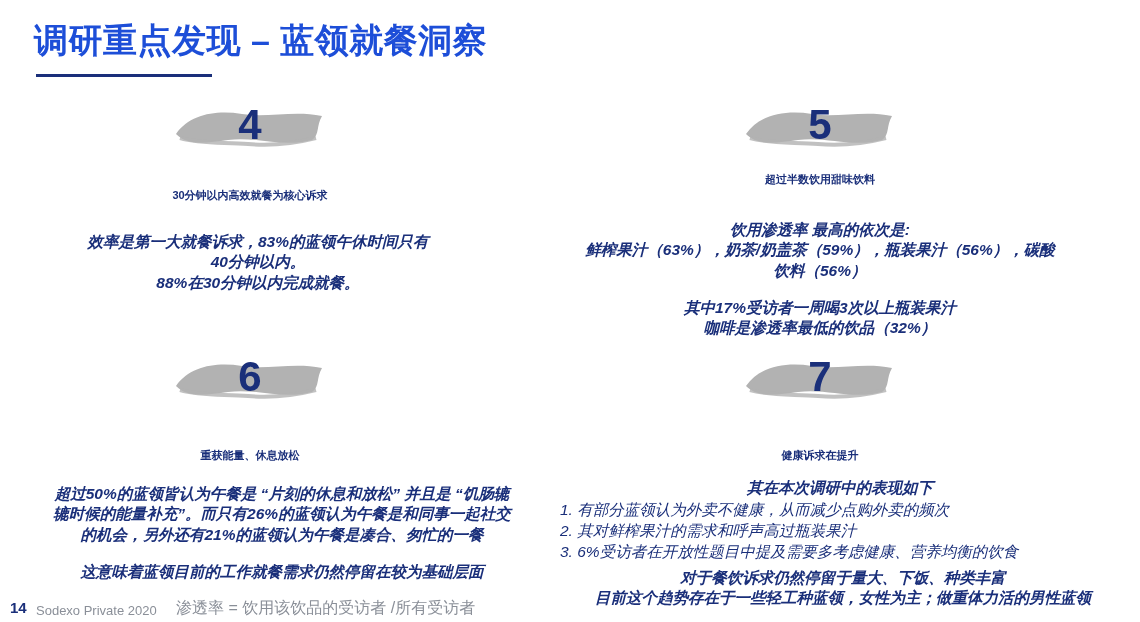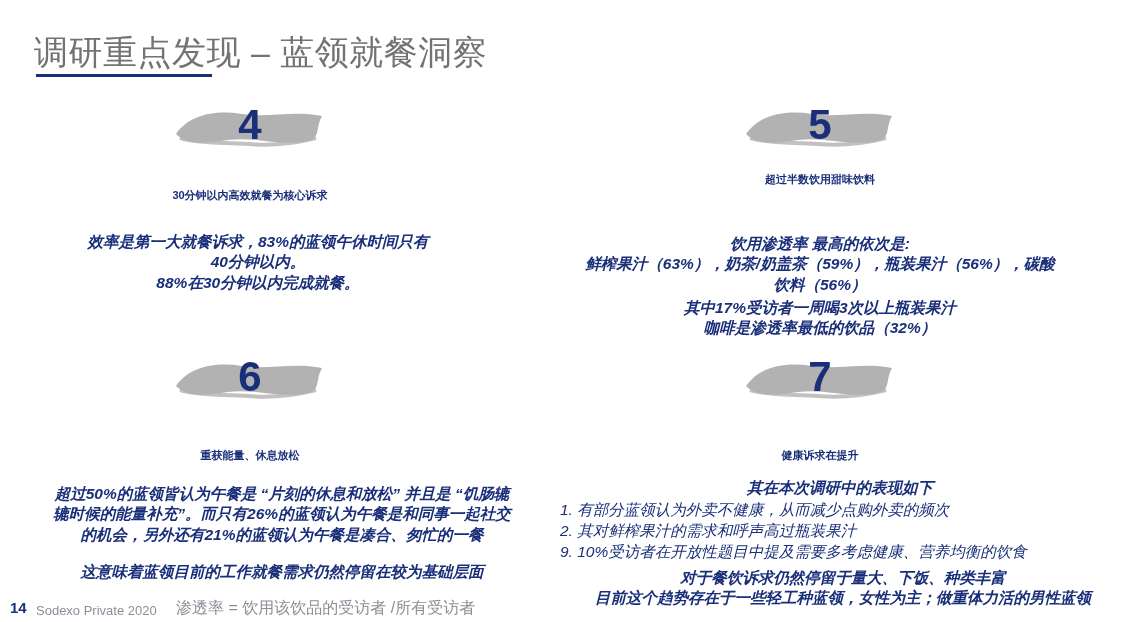--- a/index.html
+++ b/index.html
@@ -26,24 +26,24 @@
     position: absolute;
     left: 0;
     top: 0;
     width: 8px;
     height: 622px;
     background: #ffffff;
   }
   .title {
     position: absolute;
     left: 34px;
-    top: 30px;
+    top: 18px;
     font-size: 34px;
-    font-weight: normal;
-    color: #737373;
+    font-weight: bold;
+    color: #1d4ed8;
     letter-spacing: 0.5px;
     white-space: nowrap;
   }
   .title-underline {
     position: absolute;
     left: 36px;
     top: 74px;
     width: 176px;
     height: 3px;
     background: #1a2f7a;
@@ -155,21 +155,21 @@
   <div class="brush-wrap" style="left:740px; top:98px;">
     <div class="brush">
       <svg width="160" height="46" viewBox="0 0 160 46">
         <path d="M6,30 C20,10 46,6 72,10 C98,14 124,6 152,12 C146,22 150,30 142,36 C112,44 86,32 58,36 C36,39 18,42 6,30 Z" fill="#b2b2b2"></path>
         <path d="M10,34 C30,40 54,38 78,40 C100,42 122,40 146,34" stroke="#b2b2b2" stroke-width="4" fill="none" opacity="0.8"></path>
       </svg>
     </div>
     <div class="brush-num">5</div>
   </div>
   <div class="headline" style="left:650px; top:172px; width:340px;">超过半数饮用甜味饮料</div>
-  <div class="body-text" style="left:570px; top:234px; width:500px;">
+  <div class="body-text" style="left:570px; top:220px; width:500px;">
     <div>饮用渗透率 最高的依次是:</div>
     <div>鲜榨果汁（63%），奶茶/奶盖茶（59%），瓶装果汁（56%），碳酸</div>
     <div>饮料（56%）</div>
   </div>
   <div class="body-text" style="left:570px; top:298px; width:500px;">
     <div>其中17%受访者一周喝3次以上瓶装果汁</div>
     <div>咖啡是渗透率最低的饮品（32%）</div>
   </div>
 
   <div class="brush-wrap" style="left:170px; top:350px;">
@@ -200,21 +200,21 @@
     </div>
     <div class="brush-num">7</div>
   </div>
   <div class="headline" style="left:650px; top:448px; width:340px;">健康诉求在提升</div>
   <div class="body-text" style="left:570px; top:478px; width:540px;">
     <div>其在本次调研中的表现如下</div>
   </div>
   <div class="numbered-list" style="left:560px; top:500px; width:560px;">
     <div class="row">1.    有部分蓝领认为外卖不健康，从而减少点购外卖的频次</div>
     <div class="row">2.    其对鲜榨果汁的需求和呼声高过瓶装果汁</div>
-    <div class="row">9.    10%受访者在开放性题目中提及需要多考虑健康、营养均衡的饮食</div>
+    <div class="row">3.    6%受访者在开放性题目中提及需要多考虑健康、营养均衡的饮食</div>
   </div>
   <div class="body-text" style="left:560px; top:568px; width:566px;">
     <div>对于餐饮诉求仍然停留于量大、下饭、种类丰富</div>
     <div>目前这个趋势存在于一些轻工种蓝领，女性为主；做重体力活的男性蓝领</div>
   </div>
 
   <div class="footer-page">14</div>
   <div class="footer-conf">Sodexo  Private 2020</div>
   <div class="footer-note">渗透率 = 饮用该饮品的受访者 /所有受访者</div>
 

